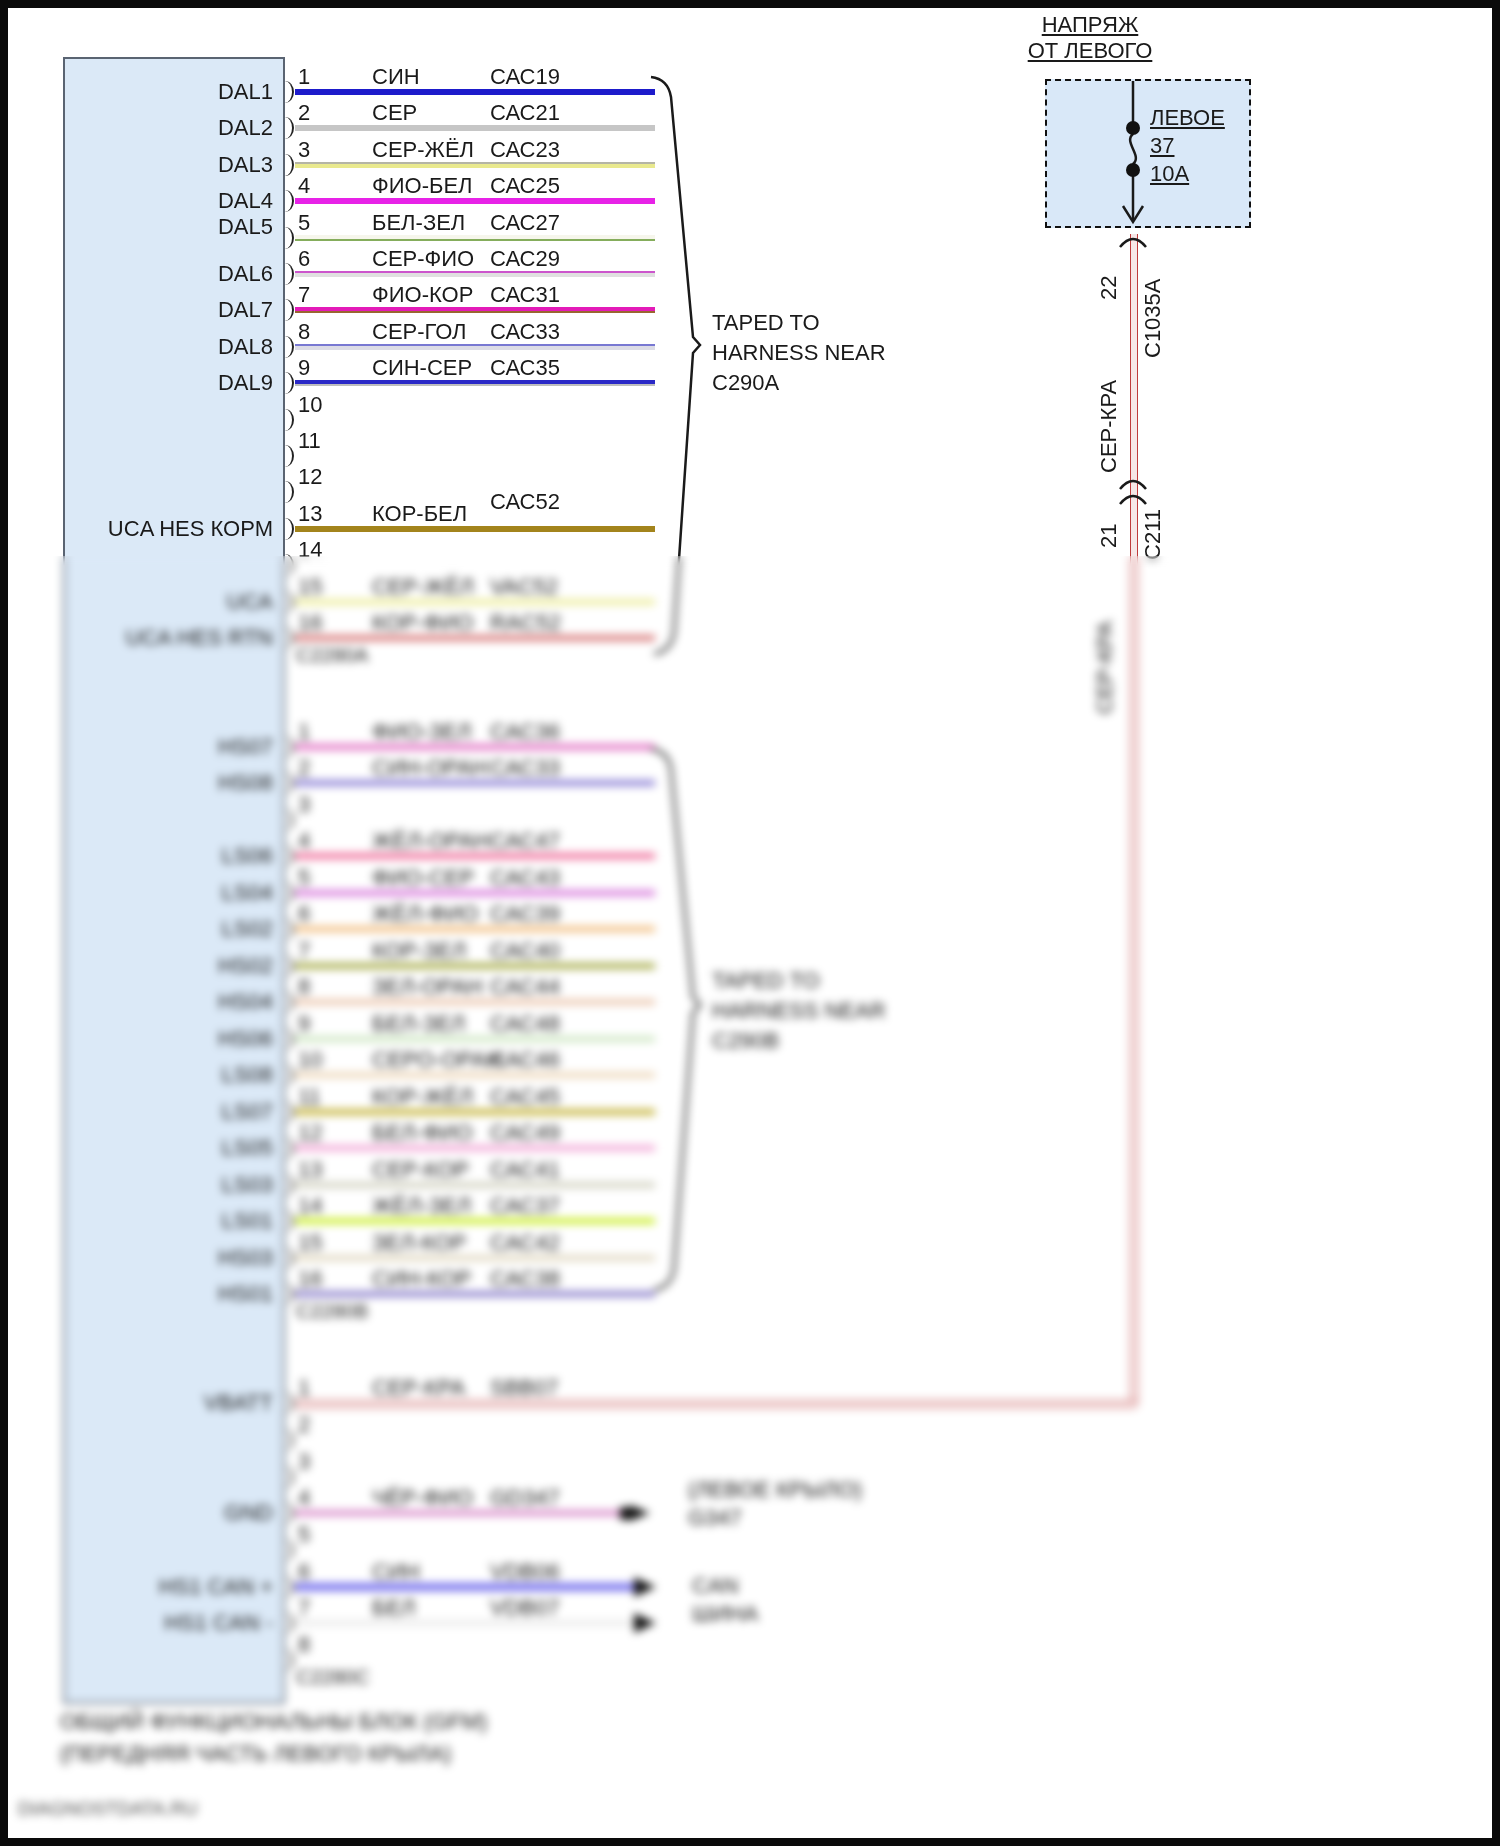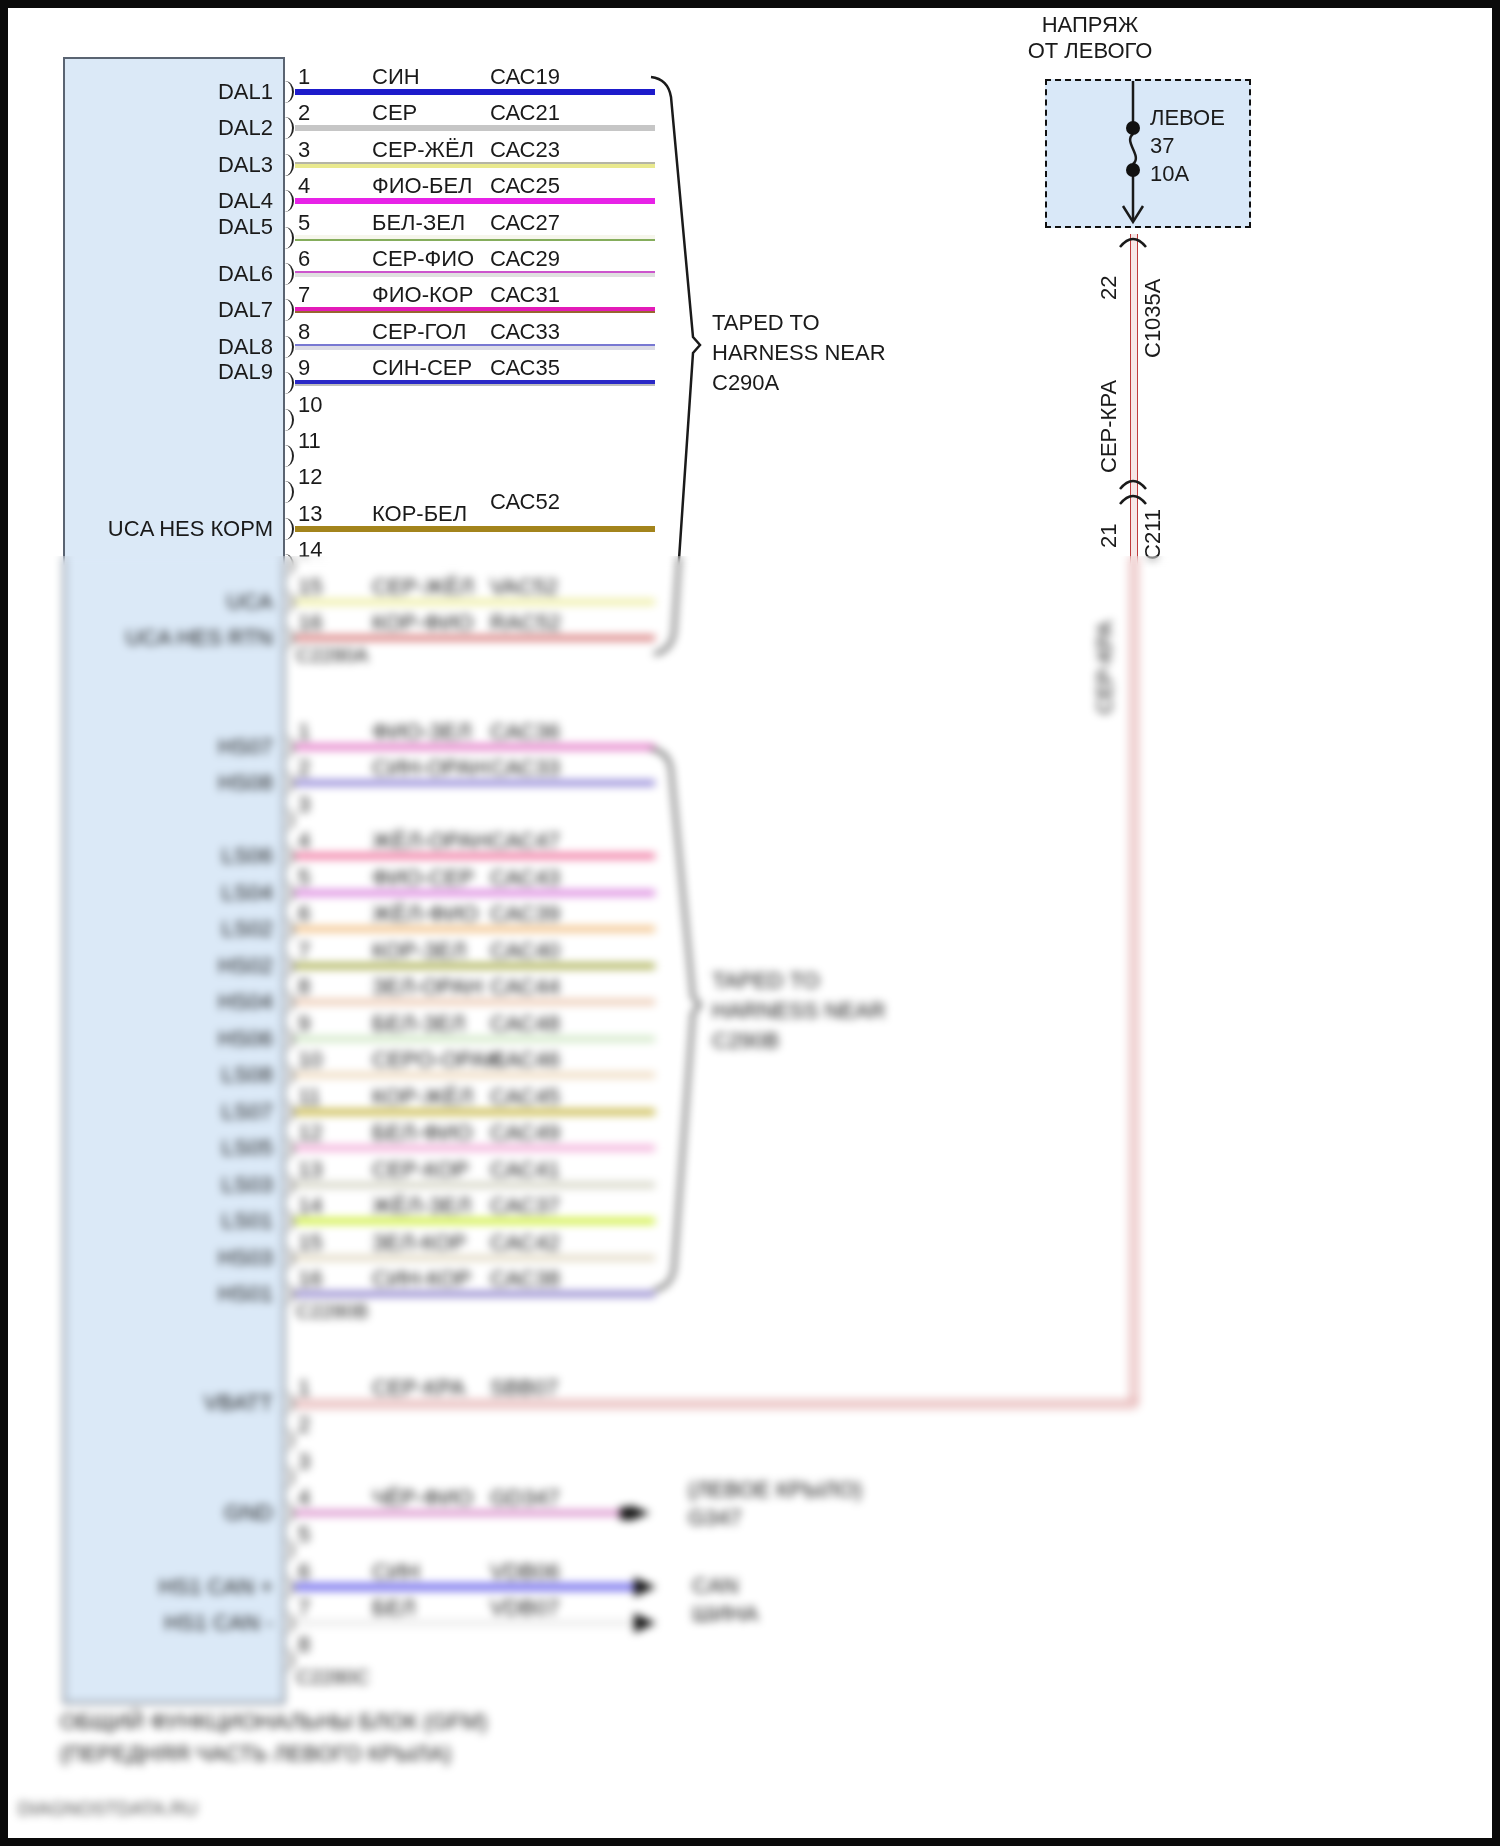--- a/index.html
+++ b/index.html
@@ -1,19 +1,19 @@
 <!DOCTYPE html>
 <html><head>
 <meta charset="utf-8">
 <style>
   html,body{margin:0;padding:0;background:#e8e8e8;}
   .page{position:relative;width:1500px;height:1846px;background:#ffffff;overflow:hidden;
         font-family:"Liberation Sans",sans-serif;color:#1a1a1a;}
   .frame{position:absolute;inset:0;border:8px solid #0a0a0a;pointer-events:none;z-index:60;}
-  .abs{position:absolute;}
+  .abs{position:absolute;text-decoration:underline;}
   .t22{font-size:22px;line-height:26px;white-space:nowrap;}
   
   .cbox{position:absolute;left:63px;top:57px;width:218px;height:1643px;
         background:#dbe9f7;border:2px solid #5a6472;z-index:2;}
   
   .plabel{position:absolute;left:67px;width:206px;text-align:right;font-size:22px;
           line-height:26px;white-space:nowrap;z-index:8;}
   .num{position:absolute;left:298px;font-size:22px;line-height:24px;z-index:8;}
   .cname{position:absolute;left:372px;font-size:22px;line-height:24px;z-index:8;white-space:nowrap;}
   .ccode{position:absolute;left:490px;font-size:22px;line-height:24px;z-index:8;white-space:nowrap;}
@@ -92,21 +92,21 @@
   <div class="cid" style="top:1666px;">C2280C</div>
 
   <div class="plabel" style="top:79px">DAL1</div>
   <div class="plabel" style="top:115px">DAL2</div>
   <div class="plabel" style="top:152px">DAL3</div>
   <div class="plabel" style="top:188px">DAL4</div>
   <div class="plabel" style="top:214px">DAL5</div>
   <div class="plabel" style="top:261px">DAL6</div>
   <div class="plabel" style="top:297px">DAL7</div>
   <div class="plabel" style="top:334px">DAL8</div>
-  <div class="plabel" style="top:359px">DAL9</div>
+  <div class="plabel" style="top:370px">DAL9</div>
   <div class="plabel" style="top:516px">UCA HES КОРМ</div>
   <div class="plabel" style="top:589px">UCA</div>
   <div class="plabel" style="top:625px">UCA HES RTN</div>
 
   <span class="num" style="top:65px">1</span>
     <span class="cname" style="top:65px">СИН</span>
     <span class="ccode" style="top:65px">САС19</span>
   <span class="num" style="top:101px">2</span>
     <span class="cname" style="top:101px">СЕР</span>
     <span class="ccode" style="top:101px">САС21</span>

